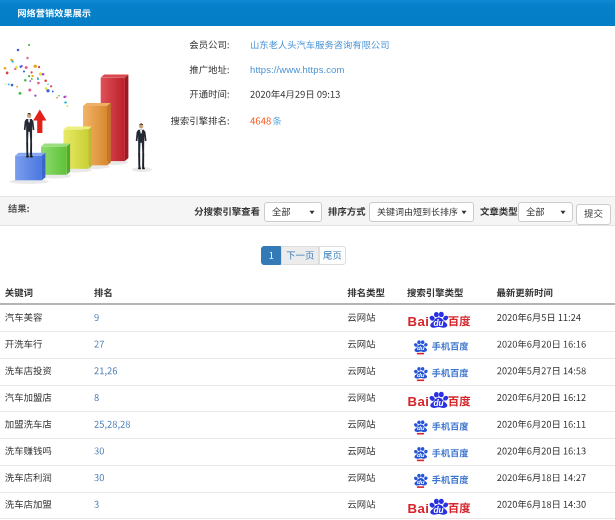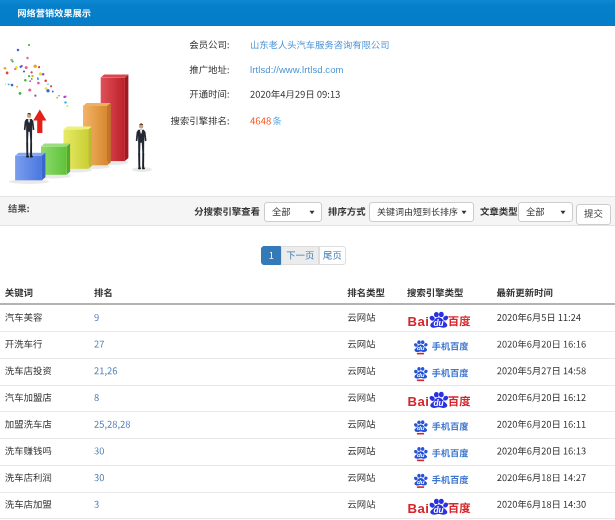--- a/index.html
+++ b/index.html
@@ -1,14 +1,14 @@
 <!DOCTYPE html>
 <html><head><meta charset="utf-8"><style>html,body{margin:0;padding:0;width:615px;height:520px;background:#fff;overflow:hidden;font-family:"Liberation Sans",sans-serif;}*{box-sizing:border-box}</style></head><body>
 <div style="position:absolute;left:0;top:0;width:615px;height:26px;background:linear-gradient(180deg,#0e89d4 0px,#0680ca 5px,#057dc7 26px)"></div>
-<div style="position:absolute;left:250px;top:65.2px;font-size:9.5px;line-height:9.5px;color:#4a93d5;letter-spacing:0.1px">lrtlsd://www.lrtlsd.com</div>
+<div style="position:absolute;left:250px;top:65.2px;font-size:9.5px;line-height:9.5px;color:#4a93d5;letter-spacing:0.1px">https://www.https.com</div>
 <div style="position:absolute;left:0;top:196px;width:615px;height:30px;background:#f5f5f5;border-top:1px solid #e3e3e3;border-bottom:1px solid #e3e3e3;box-sizing:border-box"></div>
 <div style="position:absolute;left:264px;top:202px;width:58px;height:20px;background:#fff;border:1px solid #ccc;border-radius:3px;box-sizing:border-box"></div>
 <div style="position:absolute;left:369px;top:202px;width:105px;height:20px;background:#fff;border:1px solid #ccc;border-radius:3px;box-sizing:border-box"></div>
 <div style="position:absolute;left:518px;top:202px;width:55px;height:20px;background:#fff;border:1px solid #ccc;border-radius:3px;box-sizing:border-box"></div>
 <div style="position:absolute;left:576px;top:203.5px;width:35px;height:21px;background:#fff;border:1px solid #ccc;border-radius:3px;box-sizing:border-box"></div>
 <div style="position:absolute;left:261.3px;top:245.5px;width:20px;height:19.5px;background:#337ab7;border:1px solid #337ab7;border-radius:3px 0 0 3px;box-sizing:border-box"></div>
 <div style="position:absolute;left:281.3px;top:245.5px;width:38px;height:19.5px;background:#ececec;border:1px solid #ddd;box-sizing:border-box"></div>
 <div style="position:absolute;left:319.3px;top:245.5px;width:26.3px;height:19.5px;background:#fff;border:1px solid #ddd;border-radius:0 3px 3px 0;box-sizing:border-box"></div>
 <div style="position:absolute;left:0;top:302.9px;width:615px;height:2px;background:#b4b4b4"></div>
 <div style="position:absolute;left:0;top:331.3px;width:615px;height:1px;background:#e8e8e8"></div>

